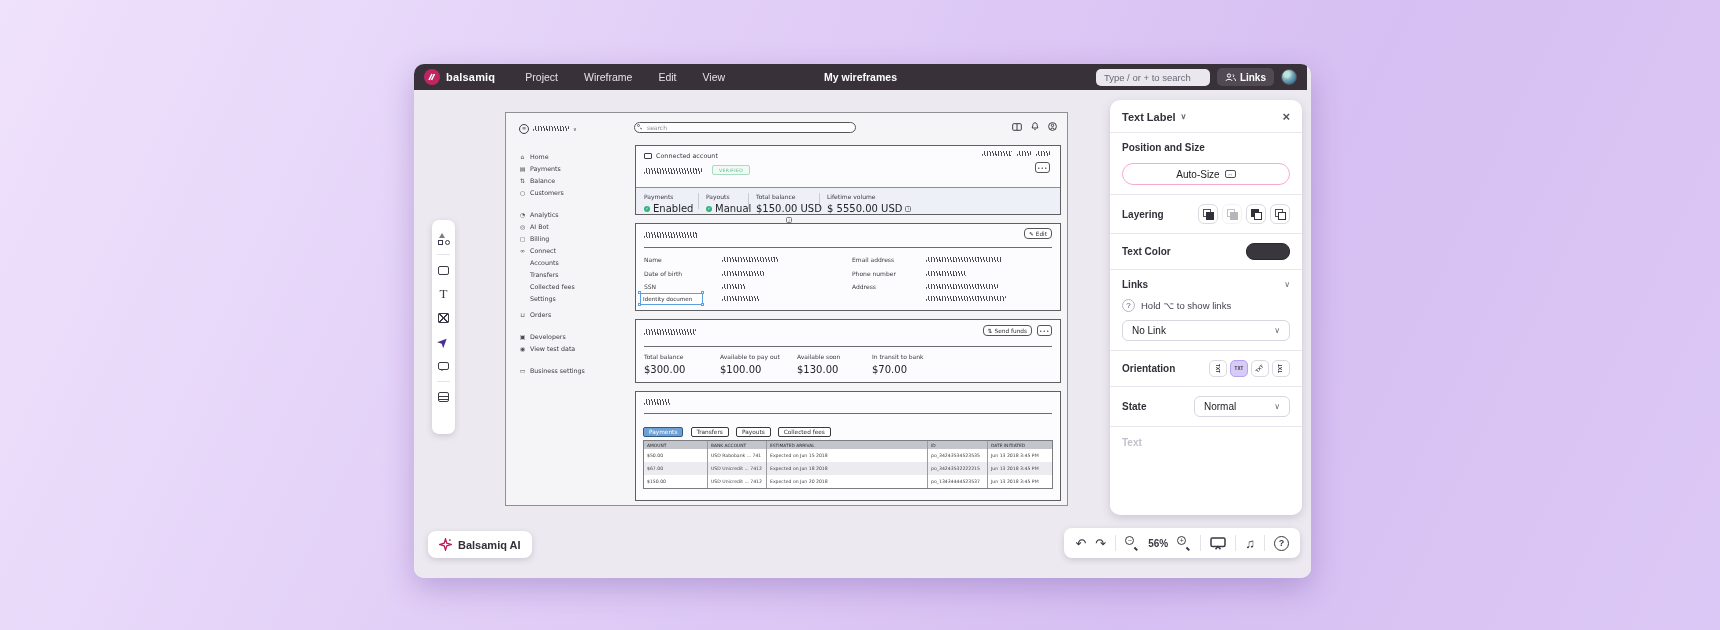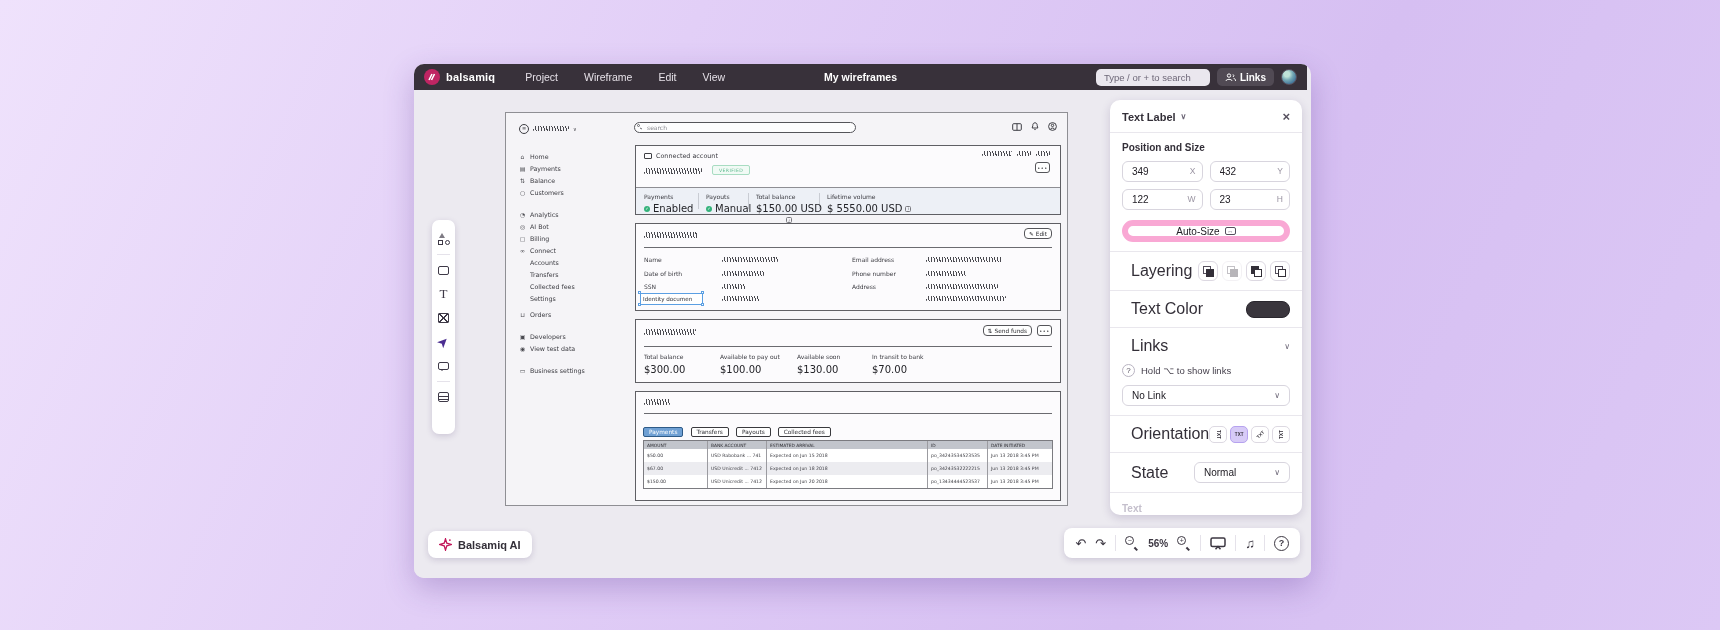--- a/index.html
+++ b/index.html
@@ -89,25 +89,25 @@
              box-shadow:0 3px 10px rgba(60,40,100,.18);padding:10px 12px;color:#332f38;overflow:hidden;}
   .insp-head{display:flex;align-items:center;gap:5px;font-size:11px;font-weight:bold;}
   .chev{font-size:8px;color:#6e6878;}
   .x-close{margin-left:auto;font-size:13px;color:#56505e;line-height:1;}
   .idiv{height:1px;background:#e9e7ed;margin:9px -12px;}
   .sec-h{font-size:10px;font-weight:bold;margin-bottom:8px;}
   .pos-grid{display:grid;grid-template-columns:1fr 1fr;gap:7px;}
   .pos-cell{position:relative;}
   .pos-inp{width:100%;height:21px;border:1px solid #d8d5de;border-radius:6px;font-size:10px;color:#232027;padding:0 18px 0 9px;font-family:inherit;}
   .pos-suf{position:absolute;right:7px;top:5px;font-size:8.5px;color:#9a94a2;}
-  .wide-btn{margin-top:10px;width:100%;height:22px;border:6px solid #f9a8d4;border-radius:11px;background:#fff;
+  .wide-btn{margin-top:10px;width:100%;height:22px;border:1px solid #f9a8d4;border-radius:11px;background:#fff;
             display:flex;align-items:center;justify-content:center;gap:5px;font-size:10px;color:#232027;font-family:inherit;}
   .as-ic{width:11px;height:8px;border:1.2px solid #56505e;border-radius:2px;color:#56505e;font-size:6px;display:flex;align-items:center;justify-content:center;}
   .row-between{display:flex;align-items:center;justify-content:space-between;}
-  .lab10{font-size:16px;font-weight:normal;color:#332f38;margin-left:9px;}
+  .lab10{font-size:10px;font-weight:bold;color:#332f38;}
   .icbtns{display:flex;gap:4px;}
   .icbtn{width:20px;height:20px;border:1px solid #ddd9e2;border-radius:6px;background:#fff;position:relative;}
   .layer-back{position:absolute;left:4px;top:4px;width:8px;height:8px;border:1.2px solid #56505e;background:#fff;}
   .layer-front{position:absolute;left:7px;top:7px;width:8px;height:8px;background:#332f38;}
   .layer-front.o{background:#fff;border:1.2px solid #332f38;}
   .icbtn.dis{opacity:.35;}
   .swatch{width:44px;height:17px;border-radius:8px;background:#3a363d;border:1px solid #2a272e;}
   .hint-row{display:flex;align-items:center;gap:6px;margin-top:9px;font-size:9.5px;color:#443f4b;}
   .qmark{width:13px;height:13px;border:1px solid #b9b4c2;border-radius:50%;font-size:8px;display:flex;align-items:center;justify-content:center;color:#56505e;flex:0 0 auto;}
   .select{height:21px;border:1px solid #d8d5de;border-radius:6px;display:flex;align-items:center;font-size:10px;color:#232027;padding:0 9px;justify-content:space-between;}
@@ -431,26 +431,20 @@
     </div>
 
     <div class="inspector">
       <div class="insp-head">
         <span>Text Label</span>
         <span class="chev">∨</span>
         <span class="x-close">×</span>
       </div>
       <div class="idiv"></div>
       <div class="sec-h">Position and Size</div>
-      <div class="pos-grid">
-        <div class="pos-cell"><input class="pos-inp" value="349" style=""><span class="pos-suf">X</span></div>
-        <div class="pos-cell"><input class="pos-inp" value="432" style=""><span class="pos-suf">Y</span></div>
-        <div class="pos-cell"><input class="pos-inp" value="122" style=""><span class="pos-suf">W</span></div>
-        <div class="pos-cell"><input class="pos-inp" value="23" style=""><span class="pos-suf">H</span></div>
-      </div>
       <button class="wide-btn">
           <span>Auto-Size</span>
           <span class="as-ic">↔</span>
         </button>
       <div class="idiv"></div>
       <div class="row-between">
         <span class="lab10">Layering</span>
         <span class="icbtns">
           <span class="icbtn">
               <span class="layer-back"></span>

